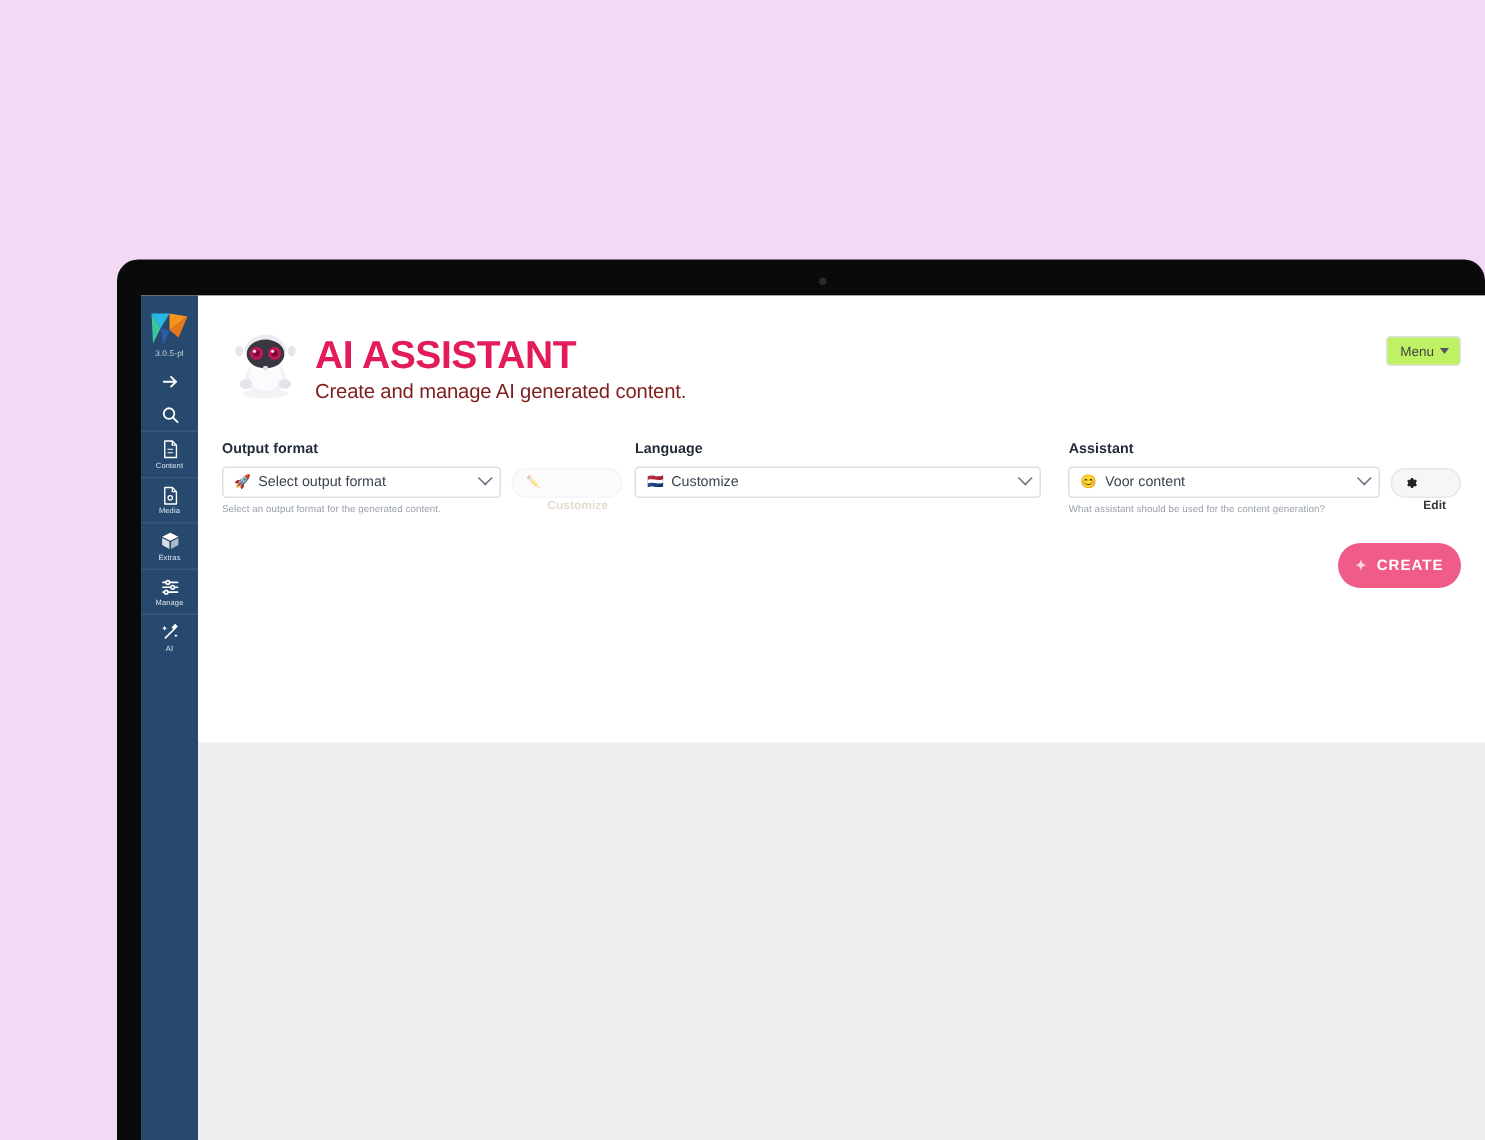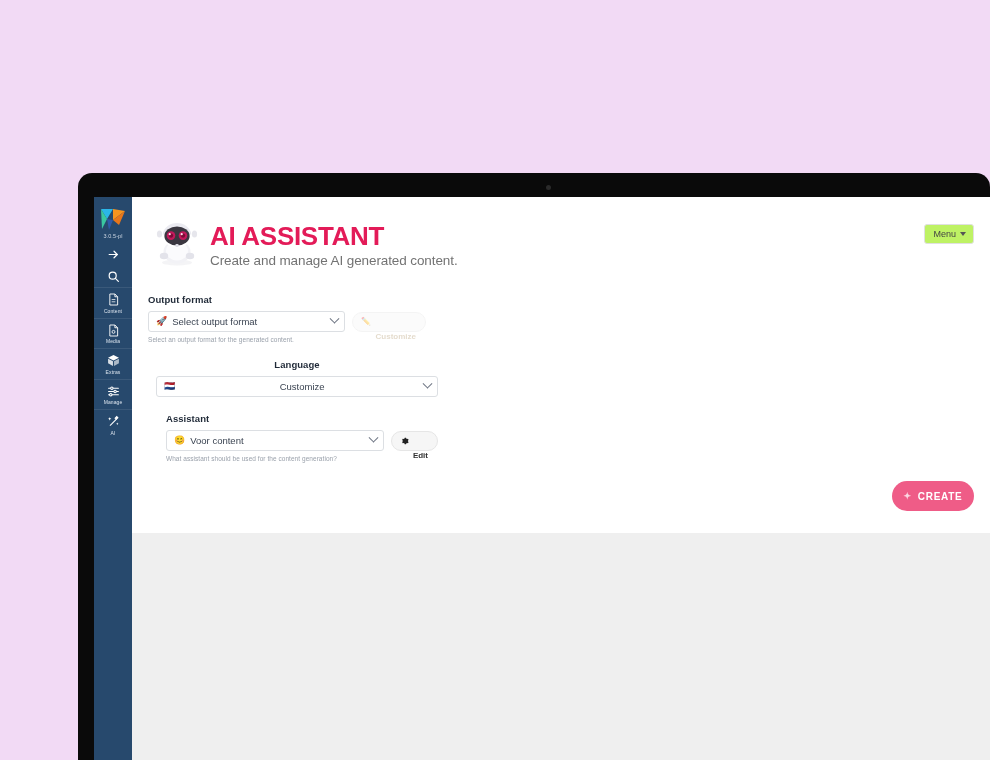--- a/index.html
+++ b/index.html
@@ -115,21 +115,21 @@
   .hdr-texts { padding-top: 6px; }
   .hdr-title {
     font-size: 26px;
     font-weight: bold;
     color: #e31b58;
     letter-spacing: -0.3px;
     line-height: 1.05;
   }
   .hdr-sub {
     font-size: 13.5px;
-    color: #737373;
+    color: #7f1d1d;
     margin-top: 3px;
     letter-spacing: -0.1px;
   }
   .menu-btn {
     position: absolute;
     right: 2px;
     top: 9px;
     background: #bef264;
     border: 1px solid #e0e0e0;
     border-radius: 3px;
@@ -144,28 +144,27 @@
   .caret {
     width: 0; height: 0;
     border-left: 3px solid transparent;
     border-right: 3px solid transparent;
     border-top: 4px solid #555;
   }
 
   
   .row {
     display: flex;
-    gap: 16px;
+    gap: 0;
     margin-top: 26px;
     padding: 0 2px;
-    flex-direction: column;
   }
   .fgroup { position: relative; }
   .fgroup.fmt   { width: 278px; }
-  .fgroup.lang  { width: 282px; margin-left: 8px; text-align: center; }
+  .fgroup.lang  { width: 282px; margin-left: 8px; }
   .fgroup.asst  { width: 272px; margin-left: 18px; }
 
   .flabel {
     font-size: 9.5px;
     font-weight: bold;
     color: #1f2937;
     margin-bottom: 6px;
     letter-spacing: .05px;
   }
   .ctl-line { display: flex; align-items: center; gap: 7px; }

